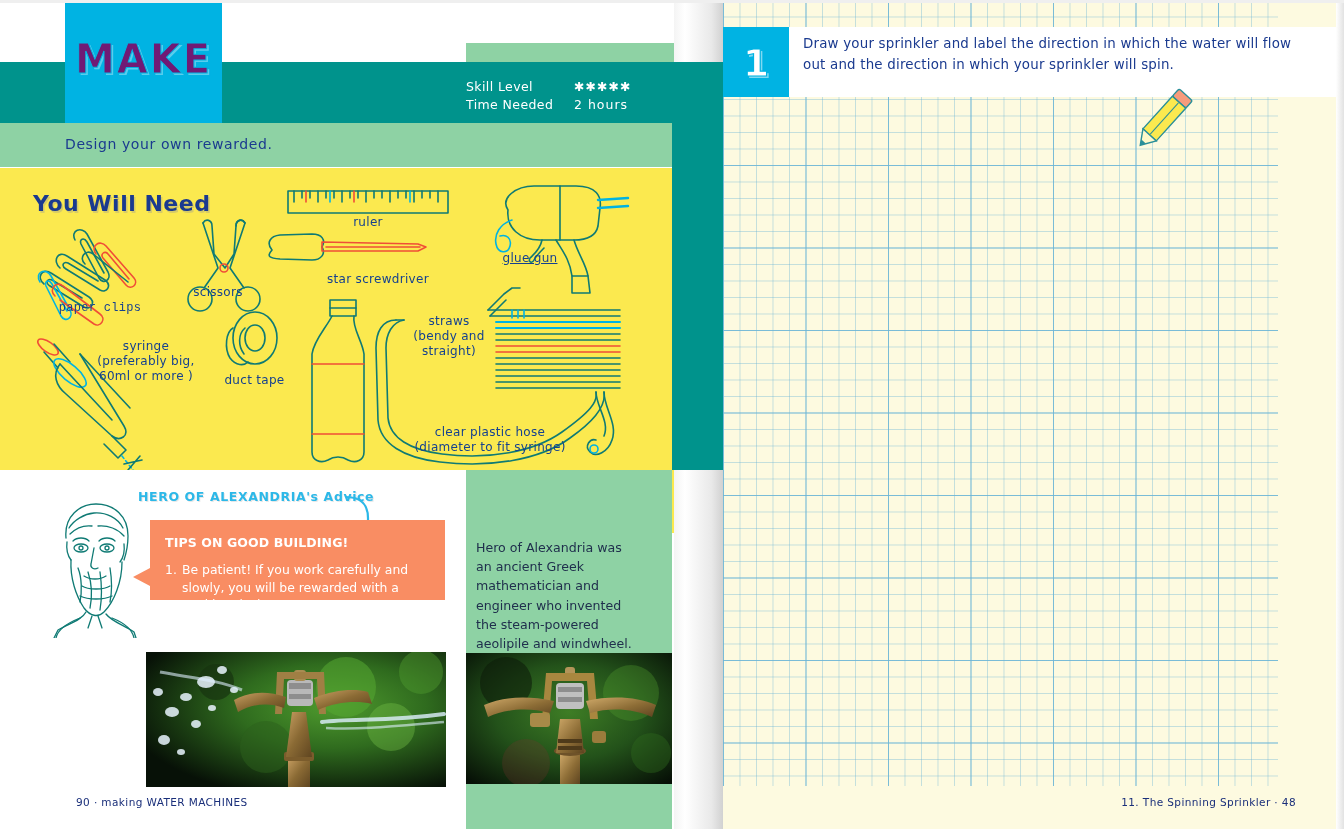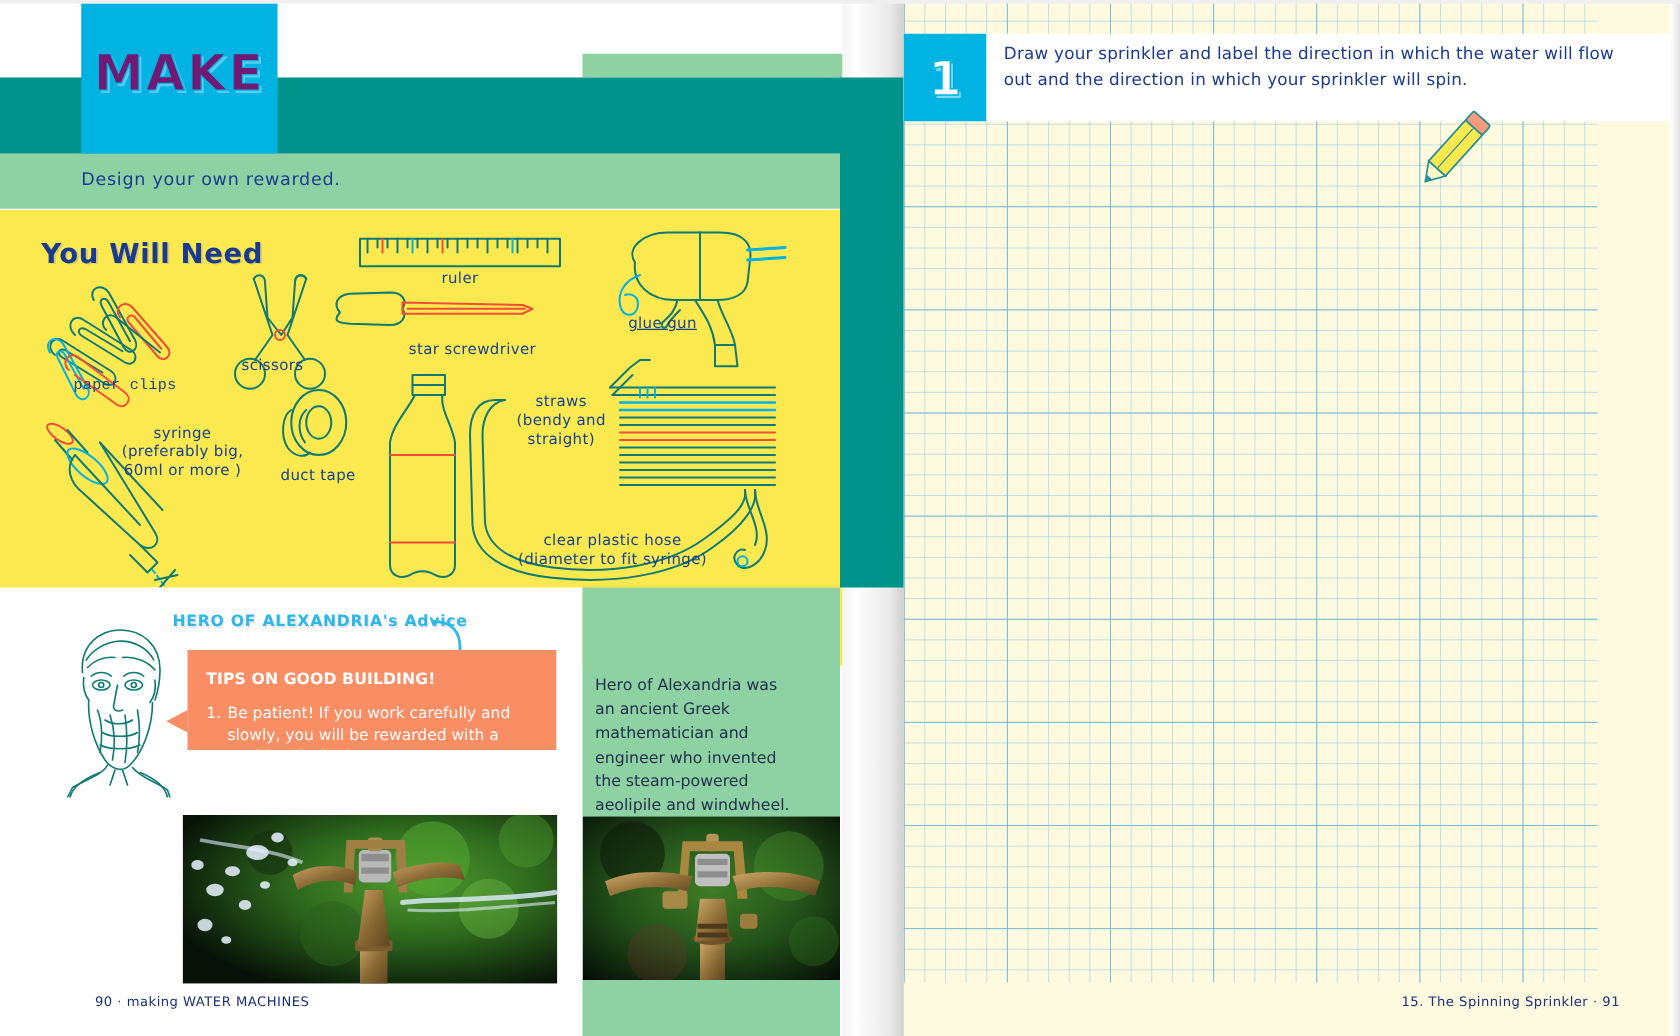--- a/index.html
+++ b/index.html
@@ -89,20 +89,30 @@
 
   <div class="left-page">
 
     <div class="band-green-top"></div>
     <div class="band-teal"></div>
 
     <div class="make-box">
       <div class="make-text">MAKE</div>
     </div>
 
+    <div class="meta">
+      <div class="meta-row">
+        <span class="meta-label">Skill Level</span>
+        <span class="meta-val">✱✱✱✱✱</span>
+      </div>
+      <div class="meta-row">
+        <span class="meta-label">Time Needed</span>
+        <span class="meta-val">2 hours</span>
+      </div>
+    </div>
 
     <div class="band-green"></div>
     <div class="design-line">Design your own rewarded.</div>
 
     <div class="yellow">
       <div class="ywn">You Will Need</div>
 
       <svg width="674" height="302" viewBox="0 0 674 302" style="position:absolute;left:0;top:0;">
         <g fill="none" stroke="#0f7a74" stroke-width="1.6" stroke-linecap="round" stroke-linejoin="round">
 
@@ -361,18 +371,18 @@
     <svg style="position:absolute;left:400px;top:80px;" width="80" height="80" viewBox="0 0 80 80">
       <g transform="rotate(42 40 40)">
         <rect x="31" y="6" width="18" height="10" rx="2" fill="#f79b7c" stroke="#2a8f99" stroke-width="1.4"></rect>
         <rect x="31" y="16" width="18" height="44" fill="#fbe94f" stroke="#2a8f99" stroke-width="1.4"></rect>
         <line x1="40" y1="17" x2="40" y2="59" stroke="#2a8f99" stroke-width="1"></line>
         <path d="M31 60 L40 74 L49 60 Z" fill="#fff8c9" stroke="#2a8f99" stroke-width="1.4"></path>
         <path d="M37 69 L40 74 L43 69 Z" fill="#2a8f99"></path>
       </g>
     </svg>
 
-    <div class="footer-right">15. The Spinning Sprinkler · 91</div>
+    <div class="footer-right">11. The Spinning Sprinkler · 48</div>
   </div>
 
   <div class="page-edge"></div>
   <div class="top-edge"></div>
 </div>
 
 </body></html>

